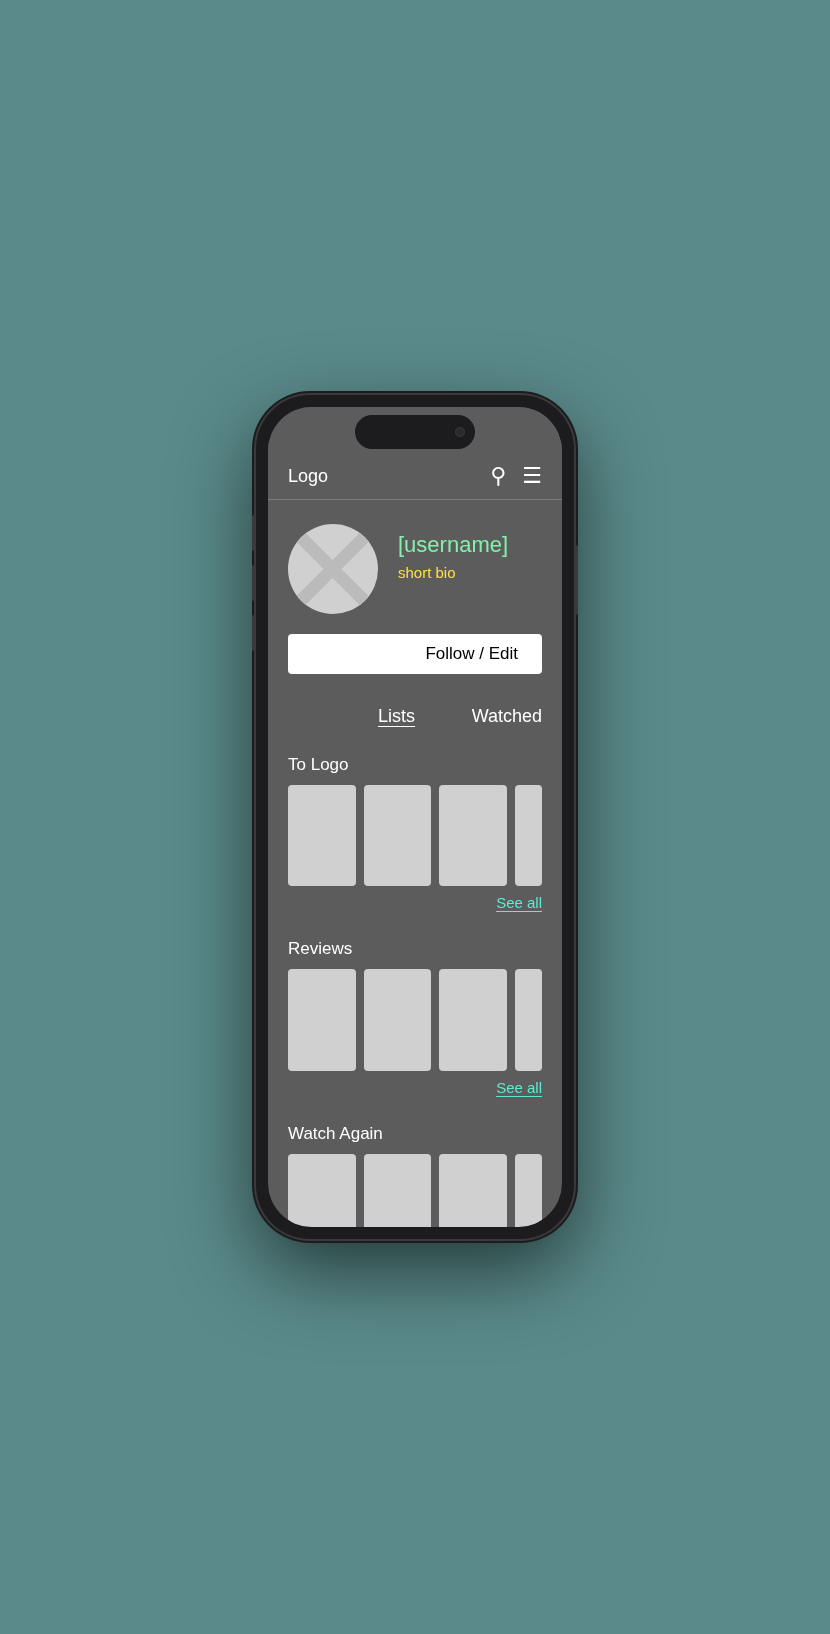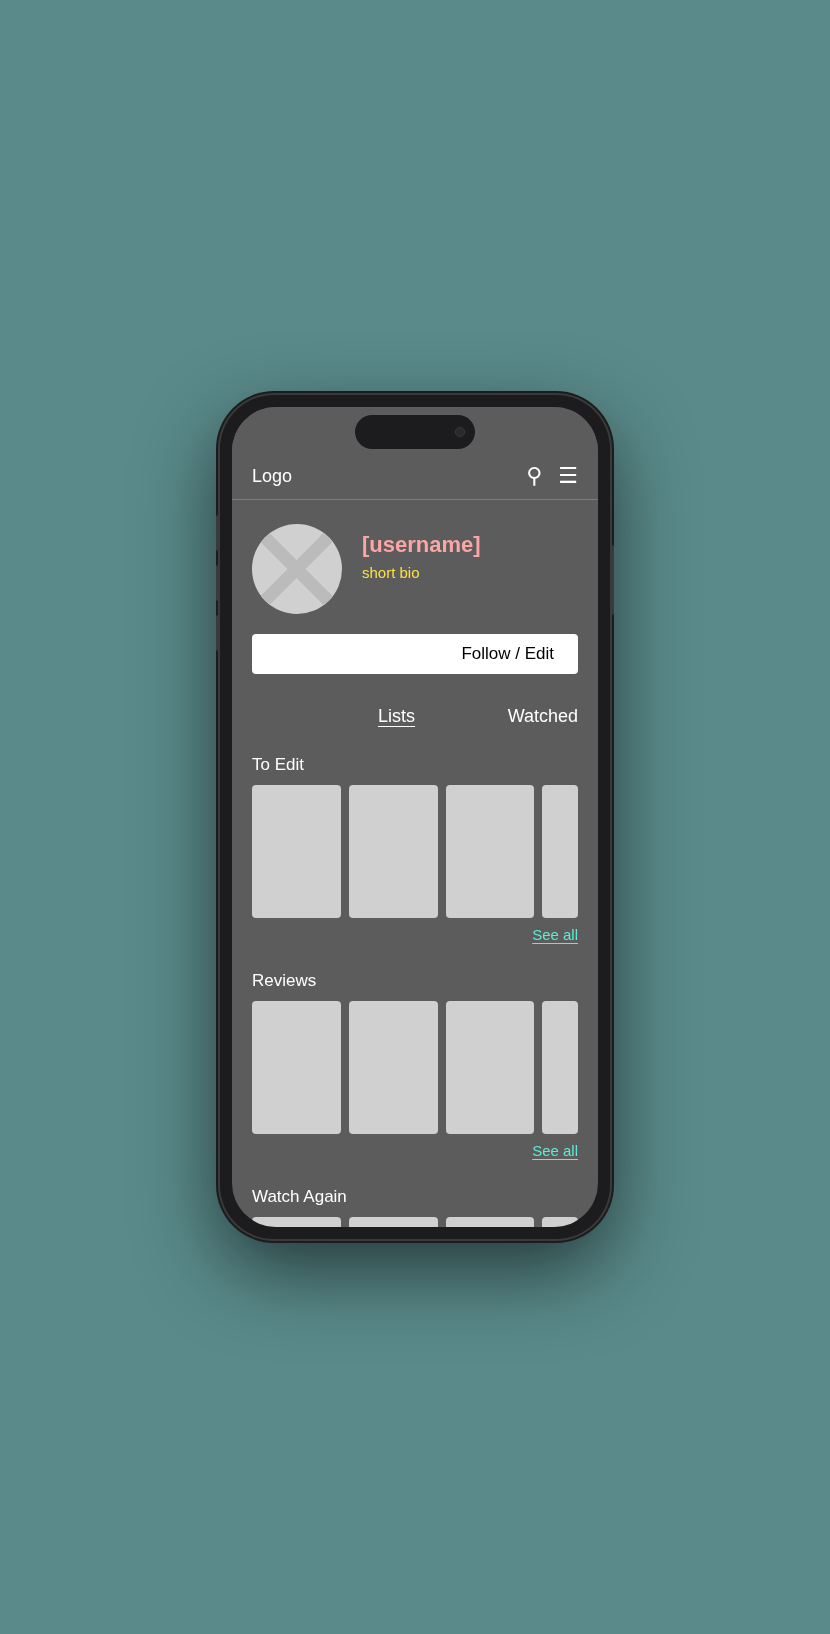--- a/index.html
+++ b/index.html
@@ -7,21 +7,21 @@
     body {
       background: #5a8a8a;
       display: flex;
       justify-content: center;
       align-items: center;
       min-height: 100vh;
       font-family: -apple-system, BlinkMacSystemFont, 'Helvetica Neue', Arial, sans-serif;
     }
 
     .phone-outer {
-      width: 390px;
+      width: 318px;
       height: 844px;
       background: #1c1c1e;
       border-radius: 54px;
       padding: 12px;
       box-shadow:
         0 0 0 2px #3a3a3c,
         0 0 0 4px #1c1c1e,
         0 30px 80px rgba(0,0,0,0.6);
       position: relative;
     }
@@ -182,23 +182,23 @@
     }
 
     .profile-info {
       display: flex;
       flex-direction: column;
       gap: 6px;
       padding-top: 8px;
     }
 
     .username {
-      color: #fca5a5;
+      color: #86efac;
       font-size: 22px;
-      font-weight: 700;
+      font-weight: 400;
     }
 
     .bio {
       color: #fde047;
       font-size: 15px;
     }
 
     
     .follow-edit-btn {
       background: #ffffff;
@@ -320,21 +320,21 @@
       <div class="tabs">
         <div class="tab active">
           <span>Lists</span>
         </div>
         <div class="tab">
           <span>Watched</span>
         </div>
       </div>
 
       <div class="list-section">
-        <div class="list-title">To Edit</div>
+        <div class="list-title">To Logo</div>
         <div class="thumbnails-row">
           <div class="thumbnail"></div>
           <div class="thumbnail"></div>
           <div class="thumbnail"></div>
           <div class="thumbnail partial"></div>
         </div>
         <div class="see-all-row">
           <span class="see-all">See all</span>
         </div>
       </div>

